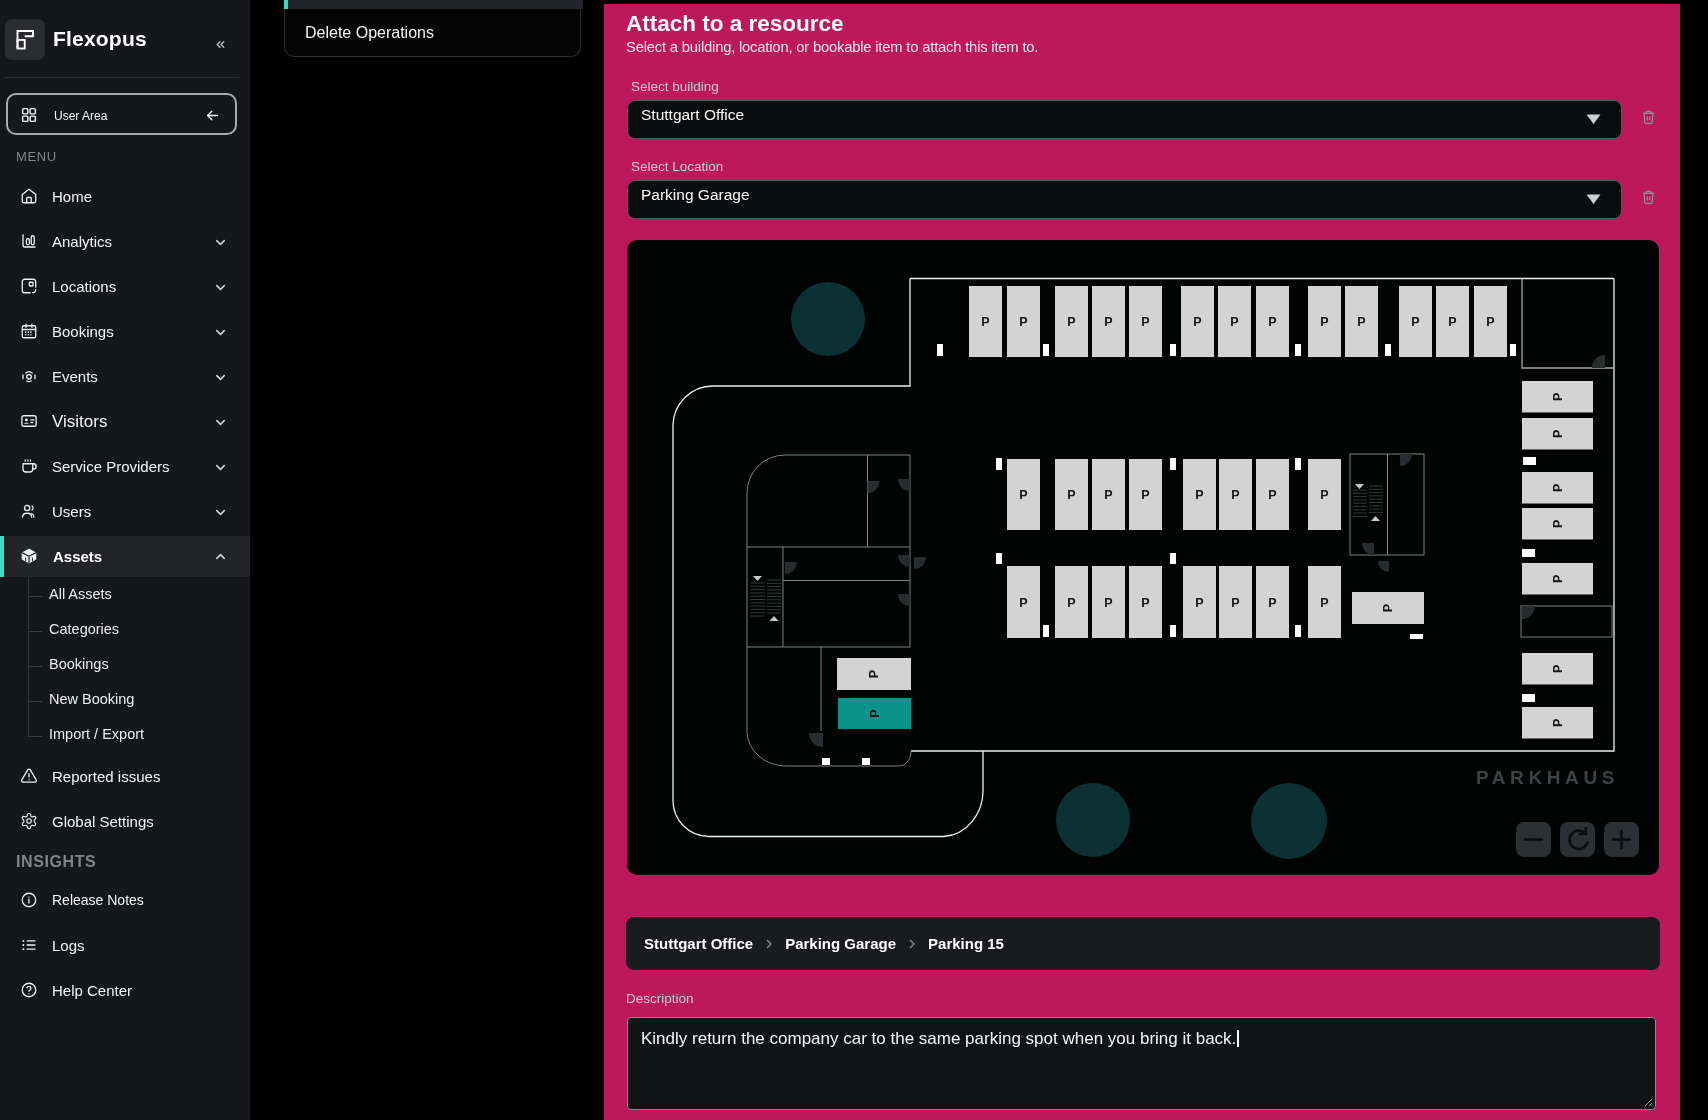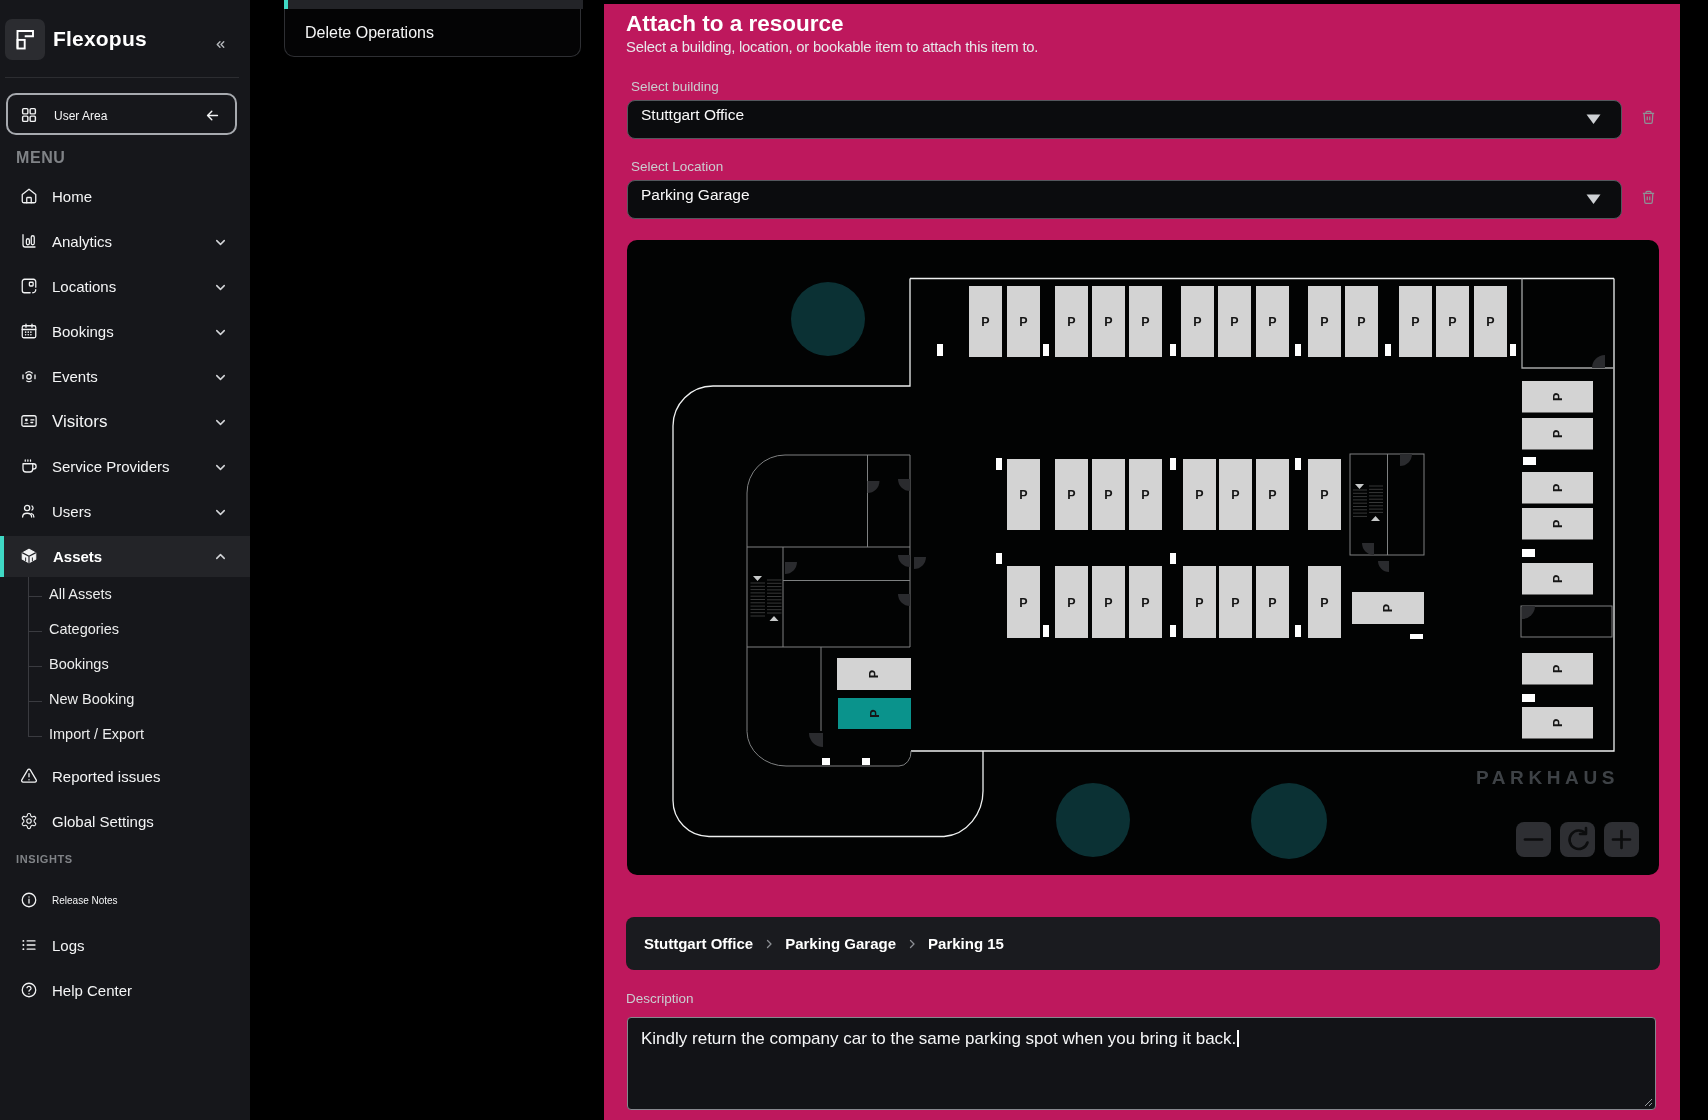--- a/index.html
+++ b/index.html
@@ -22,21 +22,21 @@
           <rect x="3.5" y="3.5" width="7" height="7" rx="1.5"></rect>
           <rect x="13.5" y="3.5" width="7" height="7" rx="1.5"></rect>
           <rect x="3.5" y="13.5" width="7" height="7" rx="1.5"></rect>
           <rect x="13.5" y="13.5" width="7" height="7" rx="1.5"></rect>
         </svg></div>
       <div style="position:absolute;left:46px;top:0;line-height:42px;font-size:12px;color:#f4f5f6">User Area</div>
       <div style="position:absolute;right:14px;top:12px"><svg width="17" height="17" viewBox="0 0 24 24" fill="none" stroke="#f2f3f4" stroke-width="2" stroke-linecap="round" stroke-linejoin="round">
           <path d="M19 12H5M11 18l-6-6 6-6"></path>
         </svg></div>
     </div>
-    <div style="position:absolute;left:16px;top:149px;font-size:16px;font-weight:700;color:#808387;letter-spacing:.6px">MENU</div>
+    <div style="position:absolute;left:16px;top:149px;font-size:13px;font-weight:400;color:#808387;letter-spacing:.6px">MENU</div>
     <div style="position:absolute;left:0;top:174px;width:250px;height:45px">
       <div style="position:absolute;left:20px;top:13px"><svg width="18" height="18" viewBox="0 0 24 24" fill="none" stroke="#f2f3f4" stroke-width="1.7" stroke-linecap="round" stroke-linejoin="round">
           <path d="m3 10 9-7 9 7v9a2 2 0 0 1-2 2H5a2 2 0 0 1-2-2z"></path>
           <path d="M9 21v-6a1 1 0 0 1 1-1h4a1 1 0 0 1 1 1v6"></path>
         </svg></div>
       <div style="position:absolute;left:52px;top:0;line-height:45px;font-size:15px;font-weight:400;color:#f4f5f6">Home</div>
     </div>
     <div style="position:absolute;left:0;top:219px;width:250px;height:45px">
       <div style="position:absolute;left:20px;top:13px"><svg width="18" height="18" viewBox="0 0 24 24" fill="none" stroke="#f2f3f4" stroke-width="1.7" stroke-linecap="round" stroke-linejoin="round">
           <path d="M4 3.5v13.5a3 3 0 0 0 3 3h13"></path>
@@ -145,27 +145,27 @@
         </svg></div>
       <div style="position:absolute;left:52px;top:0;line-height:45px;font-size:15px;font-weight:400;color:#f4f5f6">Reported issues</div>
     </div>
     <div style="position:absolute;left:0;top:799px;width:250px;height:45px">
       <div style="position:absolute;left:20px;top:13px"><svg width="18" height="18" viewBox="0 0 24 24" fill="none" stroke="#f2f3f4" stroke-width="1.5" stroke-linecap="round" stroke-linejoin="round">
           <path d="M12.2 2h-.4a2 2 0 0 0-2 2v.2a2 2 0 0 1-1 1.7l-.4.3a2 2 0 0 1-2 0l-.2-.1a2 2 0 0 0-2.7.7l-.2.3a2 2 0 0 0 .7 2.8l.2.1a2 2 0 0 1 1 1.7v.7a2 2 0 0 1-1 1.7l-.2.1a2 2 0 0 0-.7 2.8l.2.3a2 2 0 0 0 2.7.7l.2-.1a2 2 0 0 1 2 0l.4.3a2 2 0 0 1 1 1.7v.2a2 2 0 0 0 2 2h.4a2 2 0 0 0 2-2v-.2a2 2 0 0 1 1-1.7l.4-.3a2 2 0 0 1 2 0l.2.1a2 2 0 0 0 2.7-.7l.2-.3a2 2 0 0 0-.7-2.8l-.2-.1a2 2 0 0 1-1-1.7v-.7a2 2 0 0 1 1-1.7l.2-.1a2 2 0 0 0 .7-2.8l-.2-.3a2 2 0 0 0-2.7-.7l-.2.1a2 2 0 0 1-2 0l-.4-.3a2 2 0 0 1-1-1.7V4a2 2 0 0 0-2-2z"></path>
           <circle cx="12" cy="12" r="3"></circle>
         </svg></div>
       <div style="position:absolute;left:52px;top:0;line-height:45px;font-size:15px;font-weight:400;color:#f4f5f6">Global Settings</div>
     </div>
-    <div style="position:absolute;left:16px;top:853px;font-size:11px;font-weight:700;color:#808387;letter-spacing:.6px">INSIGHTS</div>
+    <div style="position:absolute;left:16px;top:853px;font-size:16px;font-weight:700;color:#808387;letter-spacing:.6px">INSIGHTS</div>
     <div style="position:absolute;left:0;top:878px;width:250px;height:45px">
       <div style="position:absolute;left:20px;top:13px"><svg width="18" height="18" viewBox="0 0 24 24" fill="none" stroke="#f2f3f4" stroke-width="1.7" stroke-linecap="round" stroke-linejoin="round">
           <circle cx="12" cy="12" r="9"></circle>
           <path d="M12 11v5M12 8h.01"></path>
         </svg></div>
-      <div style="position:absolute;left:52px;top:0;line-height:45px;font-size:10px;font-weight:400;color:#f4f5f6">Release Notes</div>
+      <div style="position:absolute;left:52px;top:0;line-height:45px;font-size:14px;font-weight:400;color:#f4f5f6">Release Notes</div>
     </div>
     <div style="position:absolute;left:0;top:923px;width:212px;height:45px">
       <div style="position:absolute;left:20px;top:13px"><svg width="18" height="18" viewBox="0 0 24 24" fill="none" stroke="#f2f3f4" stroke-width="1.7" stroke-linecap="round" stroke-linejoin="round">
           <path d="M4.5 6.5h.01M4.5 12h.01M4.5 17.5h.01" stroke-width="2.6"></path>
           <path d="M9.5 6.5H20M9.5 12H20M9.5 17.5H20"></path>
         </svg></div>
       <div style="position:absolute;left:52px;top:0;line-height:45px;font-size:15px;font-weight:400;color:#f4f5f6">Logs</div>
     </div>
     <div style="position:absolute;left:0;top:968px;width:239px;height:45px">
       <div style="position:absolute;left:20px;top:13px"><svg width="18" height="18" viewBox="0 0 24 24" fill="none" stroke="#f2f3f4" stroke-width="1.7" stroke-linecap="round" stroke-linejoin="round">

